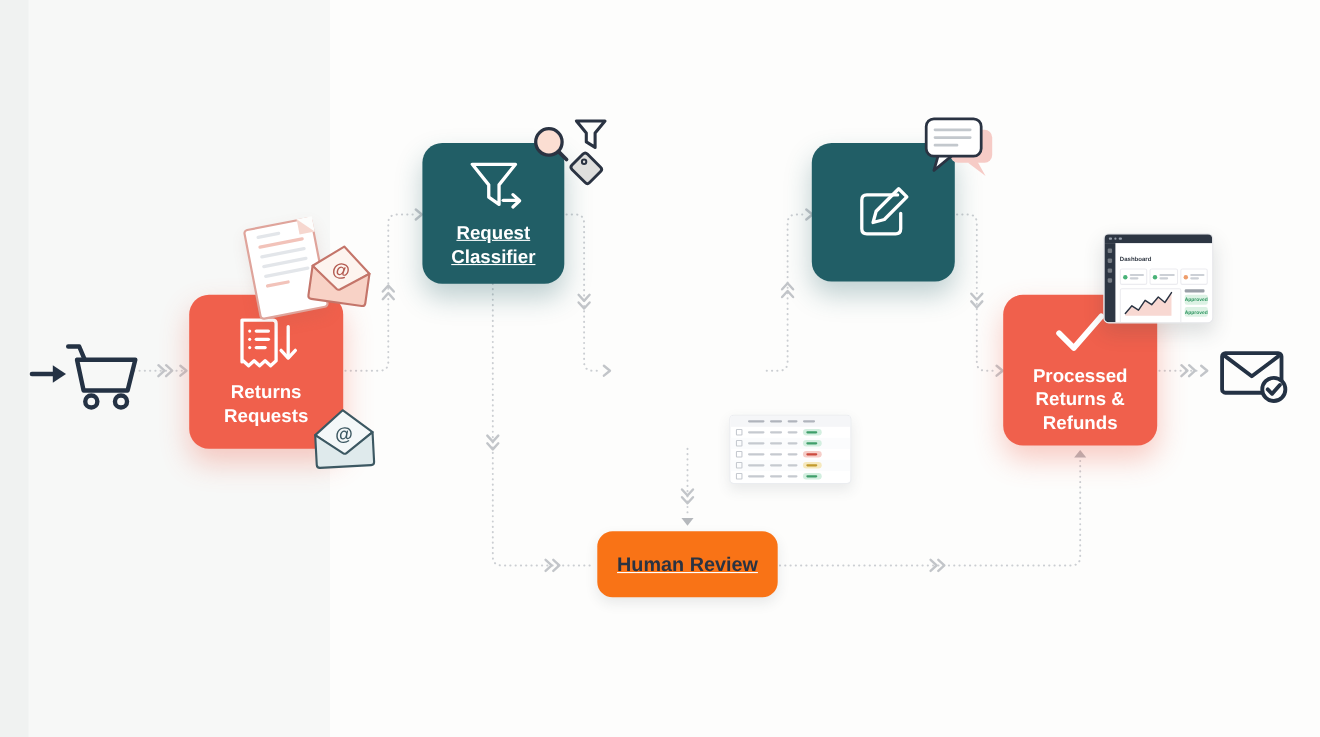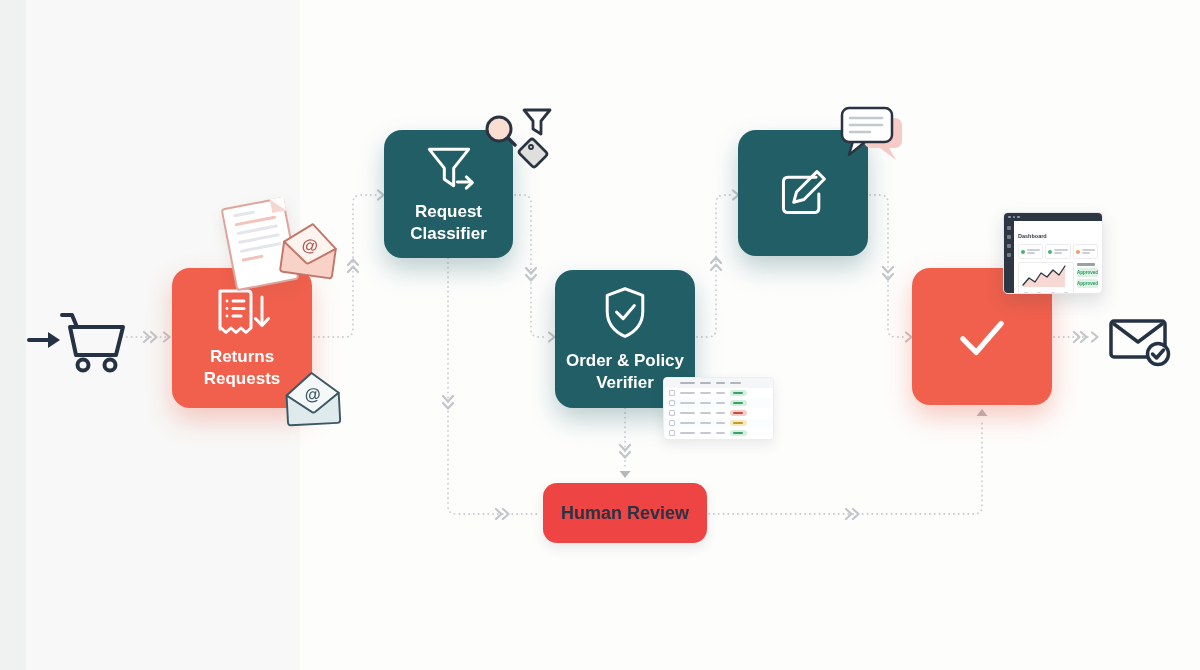--- a/index.html
+++ b/index.html
@@ -12,28 +12,28 @@
 
   svg.connectors{position:absolute;left:0;top:0;z-index:1;}
   .cpath{fill:none;stroke:#cbced2;stroke-width:1.8;stroke-dasharray:.2 4.6;stroke-linecap:round;}
   .chev{fill:none;stroke:#c2c5c9;stroke-width:2.2;stroke-linecap:round;stroke-linejoin:round;}
   .solid-arrow{fill:#b5b8bc;}
 
   .node{position:absolute;z-index:2;border-radius:18px;display:flex;flex-direction:column;
         align-items:center;justify-content:center;color:#fff;text-align:center;}
   .node .node-label{font-weight:bold;font-size:17px;line-height:1.25;padding:0 10px;margin-top:7px;}
   .orange{background:#F0604C;box-shadow:0 12px 26px rgba(240,96,76,.32);}
-  .teal{background:#215E66;box-shadow:0 12px 24px rgba(33,94,102,.28);}
+  .teal{background:#215E66;box-shadow:0 12px 24px rgba(33,94,102,.28);text-decoration:underline;}
   #n-rr{left:172px;top:268px;width:140px;height:140px;}
   #n-rc{left:384px;top:130px;width:129px;height:128px;}
   #n-opv{left:555px;top:270px;width:140px;height:138px;}
   #n-rd{left:738px;top:130px;width:130px;height:126px;}
   #n-pr{left:912px;top:268px;width:140px;height:137px;}
-  #n-hr{left:543px;top:483px;width:164px;height:60px;background:#ef4444;border-radius:14px;
-        box-shadow:0 5px 12px rgba(40,50,60,.10);}
+  #n-hr{left:543px;top:483px;width:164px;height:60px;background:#f97316;border-radius:14px;
+        box-shadow:0 5px 12px rgba(40,50,60,.10);text-decoration:underline;}
   #n-hr .node-label{color:#2A3342;font-size:18px;margin-top:0;}
 
   .endpoint{position:absolute;z-index:2;}
   .decor{position:absolute;z-index:3;}
 
   .doc{left:228px;top:202px;width:60px;height:80px;background:#fff;border:2px solid #DFA49B;
        border-radius:4px;transform:rotate(-11deg);box-shadow:0 6px 14px rgba(150,90,80,.12);}
   .doc .fold{position:absolute;right:-2px;top:-2px;width:0;height:0;
        border-left:14px solid #F6D7CF;border-top:14px solid #fdfdfc;}
   .doc i{display:block;height:3px;border-radius:2px;background:#E3E6EA;margin:6px 9px 0 9px;}
@@ -151,39 +151,33 @@
 
   <div class="node teal" id="n-rc">
     <svg width="58" height="50" viewBox="0 0 62 52" fill="none" stroke="#ffffff" stroke-width="3.2" stroke-linecap="round" stroke-linejoin="round">
       <path d="M10 5 H52 L36 25 V44 L26 37 V25 Z"></path>
       <path d="M40 40 H55"></path>
       <path d="M49.5 34.5 L56 40.5 L49.5 46.5"></path>
     </svg>
     <div class="node-label">Request Classifier</div>
   </div>
 
-  <div class="node teal" id="n-opv">
-    <svg width="60" height="58" viewBox="0 0 64 62" fill="none" stroke="#ffffff" stroke-width="3.2" stroke-linecap="round" stroke-linejoin="round">
-      <path d="M32 4 L51 11 V28 C51 41 43 50 32 55 C21 50 13 41 13 28 V11 Z"></path>
-      <path d="M23 29 L30 36 L42 22"></path>
-    </svg>
-    <div class="node-label">Order &amp; Policy Verifier</div>
-  </div>
 
   <div class="node teal" id="n-rd">
     <svg width="60" height="54" viewBox="0 0 64 58" fill="none" stroke="#ffffff" stroke-width="3.2" stroke-linecap="round" stroke-linejoin="round">
       <path d="M46 12 H16 Q11 12 11 17 V45 Q11 50 16 50 H44 Q49 50 49 45 V30"></path>
       <path d="M47 6 L55 14 L33 36 L22 39 L25 28 Z"></path>
     </svg>
   </div>
 
   <div class="node orange" id="n-pr">
     <svg width="62" height="46" viewBox="0 0 64 48" fill="none" stroke="#ffffff" stroke-width="5.5" stroke-linecap="round" stroke-linejoin="round">
       <path d="M12 26 L26 40 L52 10"></path>
     </svg>
+    <div class="node-label">Processed Returns &amp; Refunds</div>
   </div>
 
   <div class="node" id="n-hr">
     <div class="node-label">Human Review</div>
   </div>
 
   <div class="endpoint" style="left:1104px;top:310px;">
     <svg width="72" height="62" viewBox="0 0 72 62" fill="none" stroke="#243244" stroke-width="3.5" stroke-linecap="round" stroke-linejoin="round">
       <rect x="7" y="11" width="54" height="36" rx="3"></rect>
       <path d="M10 14 L34 32 L58 14"></path>

